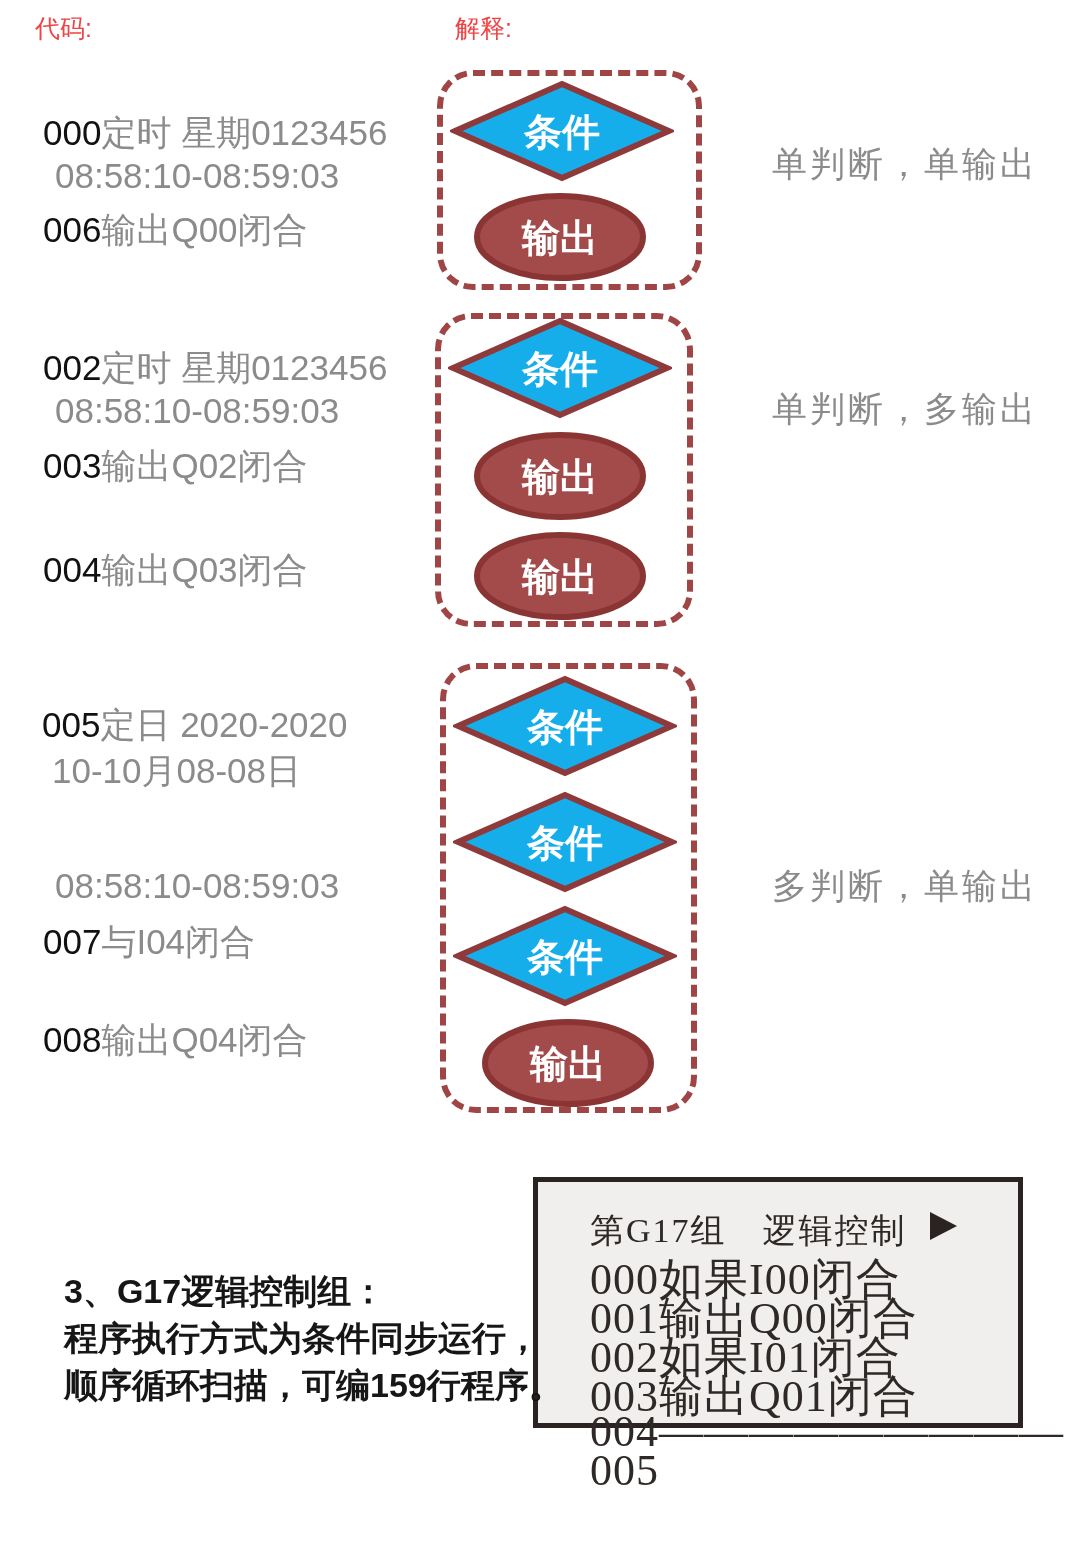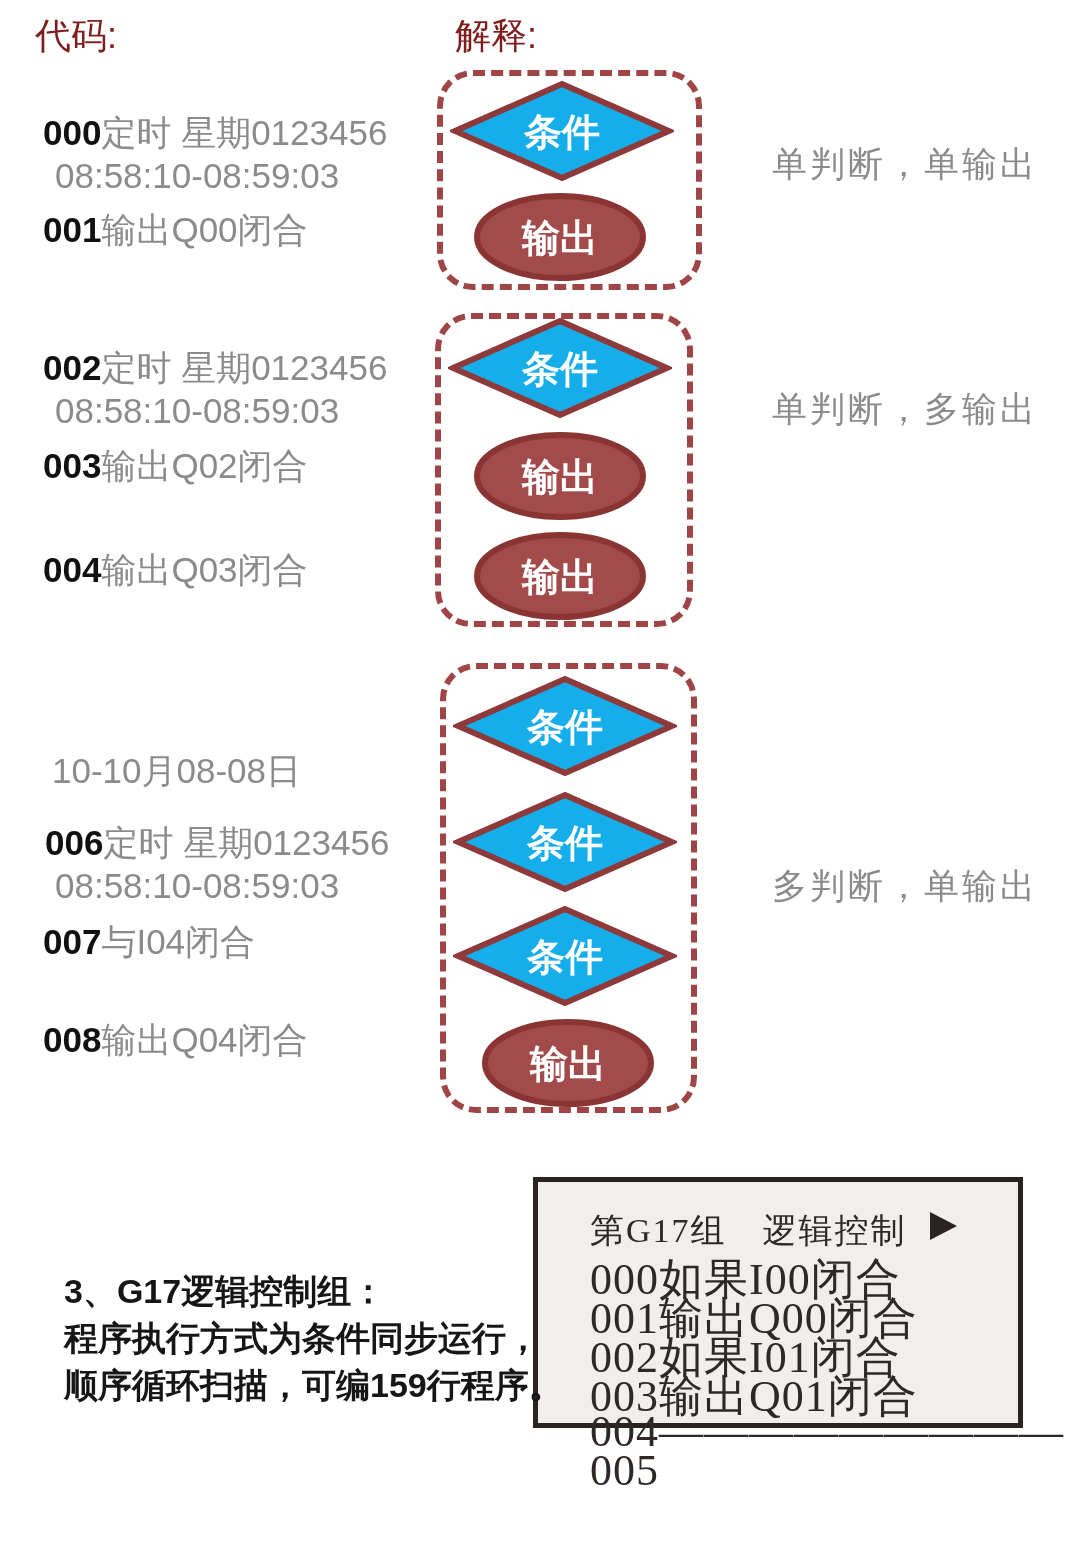--- a/index.html
+++ b/index.html
@@ -1,20 +1,20 @@
 <!DOCTYPE html>
 <html><head>
 <meta charset="utf-8">
 <style>
   html,body{margin:0;padding:0;background:#ffffff;}
   .page{position:relative;width:1080px;height:1553px;background:#ffffff;overflow:hidden;
         font-family:"Liberation Sans","DejaVu Sans",sans-serif;}
-  .hdr{position:absolute;font-size:36px;color:#7f1d1d;white-space:nowrap;}
+  .hdr{position:absolute;font-size:25px;color:#ef4444;white-space:nowrap;}
   .code-line{position:absolute;font-size:35px;color:#8B8B8B;white-space:nowrap;}
-  .code-line .num{color:#111111;font-weight:bold;margin-top:33px;}
+  .code-line .num{color:#111111;font-weight:normal;margin-top:33px;}
   .rlabel{position:absolute;font-size:35px;color:#8B8B8B;letter-spacing:3px;white-space:nowrap;}
   .group{position:absolute;border:6px dashed #A04545;border-radius:36px;box-sizing:border-box;background:transparent;}
   .shape{position:absolute;}
   .shape text{fill:#ffffff;font-weight:bold;font-size:38px;font-family:"Liberation Sans","DejaVu Sans",sans-serif;}
   .lcd{position:absolute;left:533px;top:1177px;width:490px;height:251px;background:#F0EFED;
        border:5px solid #2A2321;box-sizing:border-box;color:#2E2926;
        font-family:"Liberation Serif","DejaVu Serif",serif;}
   .lcd-title{position:absolute;left:52px;font-size:34px;letter-spacing:2px;white-space:nowrap;}
   .lcd-line{position:absolute;left:52px;font-size:44px;letter-spacing:1px;white-space:nowrap;}
   .lcd-footer{position:absolute;left:52px;font-size:33px;letter-spacing:6px;white-space:nowrap;}
@@ -27,29 +27,29 @@
 </head>
 <body>
 
 <div class="page">
 
   <div class="hdr" style="left:35px;top:12px">代码:</div>
   <div class="hdr" style="left:455px;top:12px">解释:</div>
 
   <div class="code-line" style="left:43px;top:110px"><span class="num">000</span><span>定时 星期0123456</span></div>
   <div class="code-line" style="left:55px;top:156px"><span class="num"></span><span>08:58:10-08:59:03</span></div>
-  <div class="code-line" style="left:43px;top:207px"><span class="num">001</span><span>输出Q00闭合</span></div>
+  <div class="code-line" style="left:43px;top:207px"><span class="num">006</span><span>输出Q00闭合</span></div>
 
   <div class="code-line" style="left:43px;top:345px"><span class="num">002</span><span>定时 星期0123456</span></div>
   <div class="code-line" style="left:55px;top:391px"><span class="num"></span><span>08:58:10-08:59:03</span></div>
   <div class="code-line" style="left:43px;top:443px"><span class="num">003</span><span>输出Q02闭合</span></div>
   <div class="code-line" style="left:43px;top:547px"><span class="num">004</span><span>输出Q03闭合</span></div>
 
+  <div class="code-line" style="left:42px;top:702px"><span class="num">005</span><span>定日 2020-2020</span></div>
   <div class="code-line" style="left:52px;top:748px"><span class="num"></span><span>10-10月08-08日</span></div>
-  <div class="code-line" style="left:45px;top:820px"><span class="num">006</span><span>定时 星期0123456</span></div>
   <div class="code-line" style="left:55px;top:866px"><span class="num"></span><span>08:58:10-08:59:03</span></div>
   <div class="code-line" style="left:43px;top:919px"><span class="num">007</span><span>与I04闭合</span></div>
   <div class="code-line" style="left:43px;top:1017px"><span class="num">008</span><span>输出Q04闭合</span></div>
 
   <div class="group" style="left:437px;top:70px;width:265px;height:220px"></div>
   <div class="group" style="left:435px;top:313px;width:258px;height:314px"></div>
   <div class="group" style="left:440px;top:663px;width:257px;height:450px"></div>
 
   <svg class="shape" style="left:450px;top:79px" width="224" height="104" viewBox="0 0 224 104">
     <polygon points="5,52 112,5 219,52 112,99" fill="#15AEEB" stroke="#8E3A3A" stroke-width="6"></polygon>

